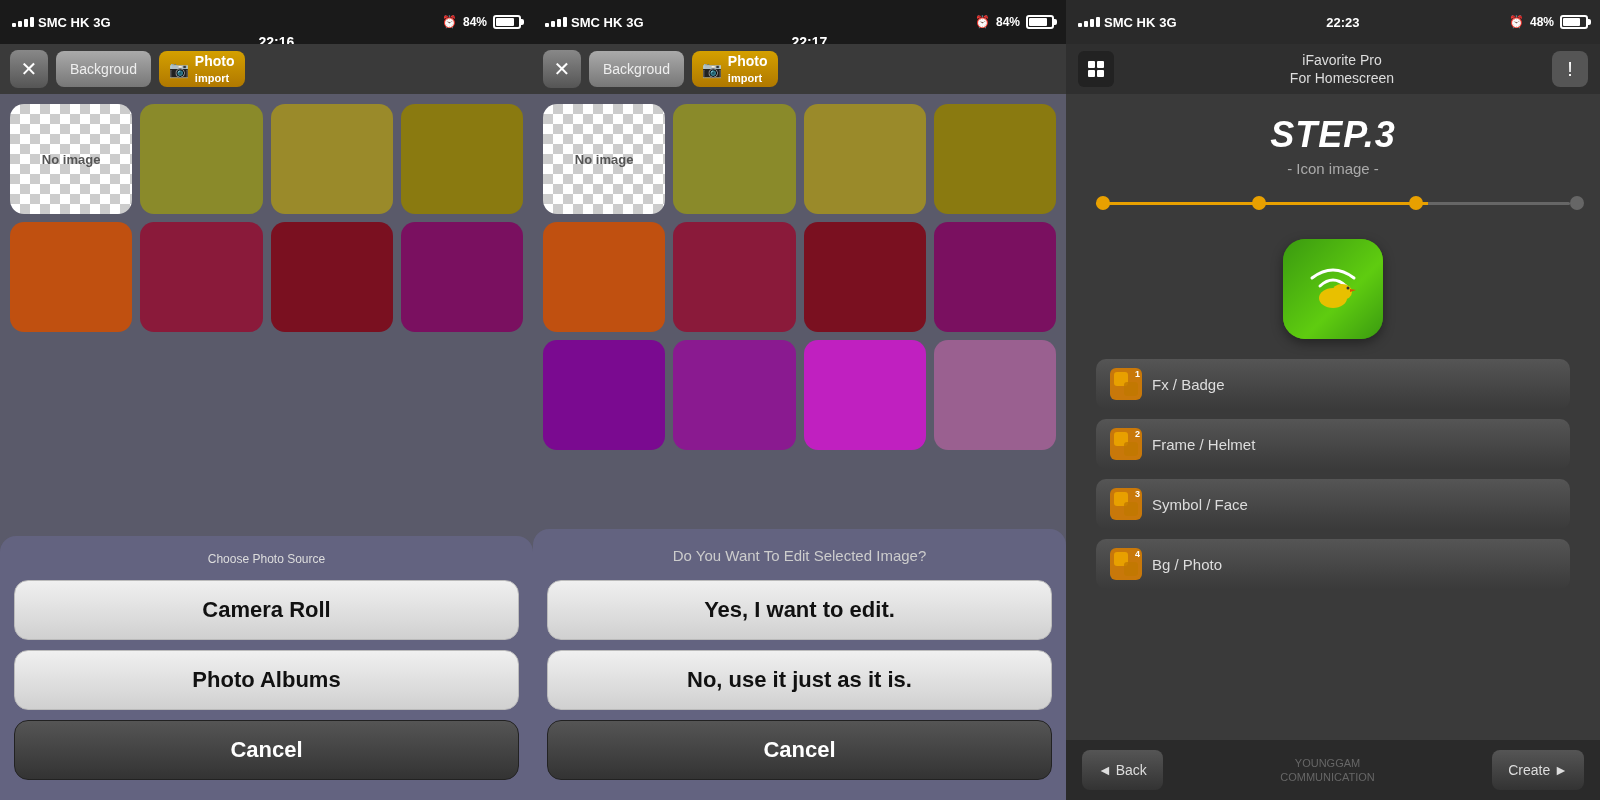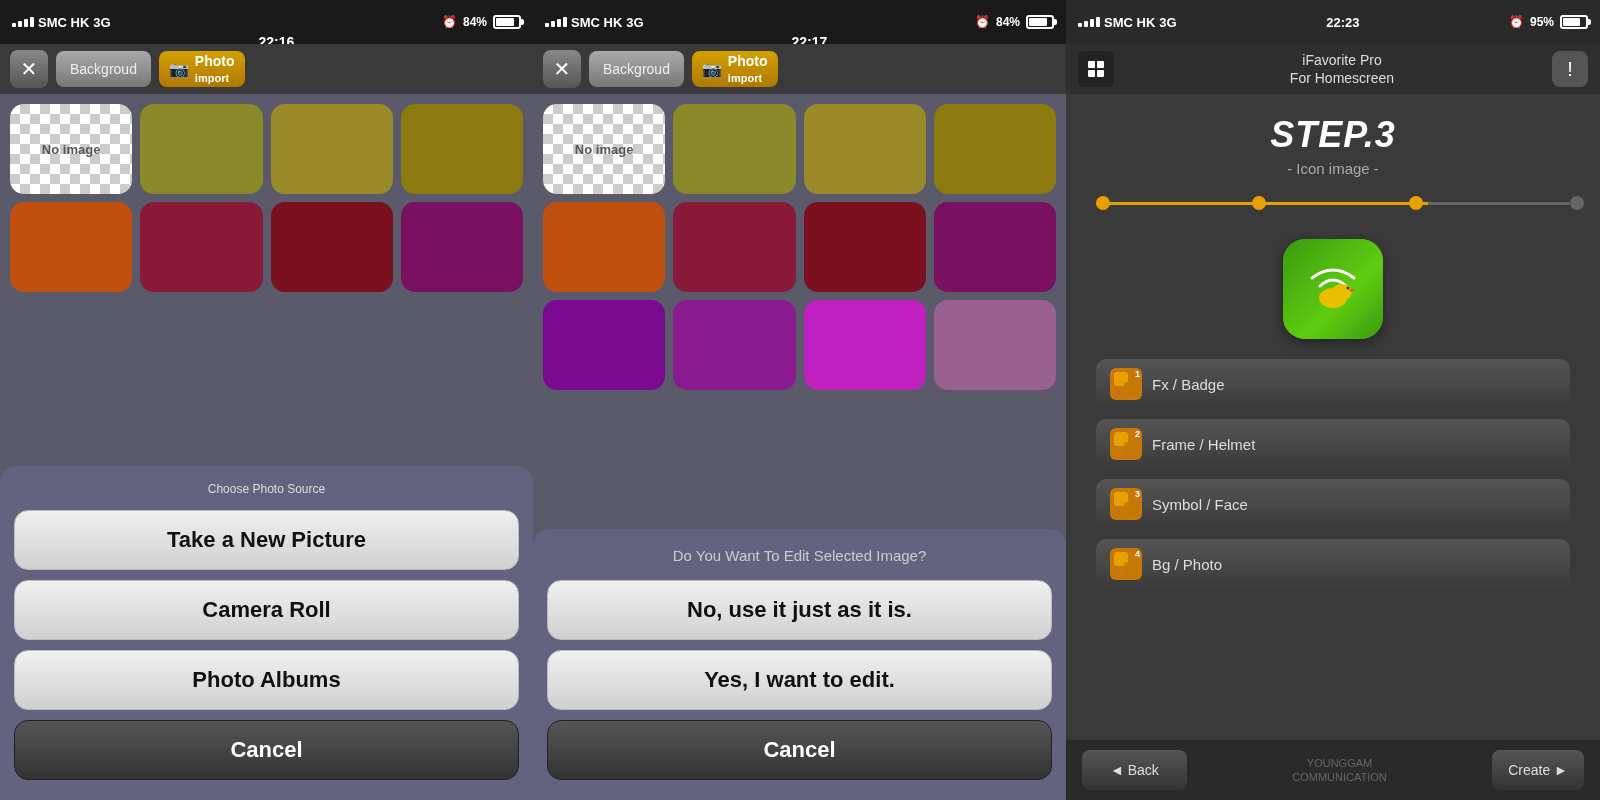--- a/index.html
+++ b/index.html
@@ -126,21 +126,21 @@
       flex-direction: column;
       gap: 8px;
       position: relative;
     }
     .color-row {
       display: flex;
       gap: 8px;
     }
     .color-swatch {
       flex: 1;
-      height: 90px;
+      height: 110px;
       border-radius: 14px;
       cursor: pointer;
     }
     .swatch-noimage {
       background: repeating-conic-gradient(#ccc 0% 25%, #fff 0% 50%) 0 0 / 20px 20px;
       display: flex; align-items: center; justify-content: center;
       font-size: 13px;
       color: #555;
       font-weight: 600;
     }
@@ -358,21 +358,21 @@
       height: 60px;
       background: #2a2a2a;
       display: flex;
       align-items: center;
       justify-content: space-between;
       padding: 0 16px;
       flex-shrink: 0;
     }
     .back-btn {
       height: 40px;
-      padding: 0 28px;
+      padding: 0 16px;
       background: linear-gradient(180deg, #555 0%, #333 100%);
       border-radius: 8px;
       display: flex; align-items: center; gap: 4px;
       color: #ddd;
       font-size: 14px;
       cursor: pointer;
     }
     .create-btn {
       height: 40px;
       padding: 12px 16px;
@@ -438,21 +438,20 @@
     </div>
     <div class="color-row">
       <div class="color-swatch" style="background:#c05010;"></div>
       <div class="color-swatch" style="background:#8a1a3a;"></div>
       <div class="color-swatch" style="background:#7a1020;"></div>
       <div class="color-swatch" style="background:#7a1060;"></div>
     </div>
 
     <div class="sheet-overlay">
       <div class="sheet-title">Choose Photo Source</div>
-      <div class="sheet-btn">Take a New Picture</div>
       <div class="sheet-btn">Camera Roll</div>
       <div class="sheet-btn">Photo Albums</div>
       <div class="sheet-btn cancel-btn">Cancel</div>
     </div>
   </div>
 </div>
 
 <div class="phone-panel" style="background:#5a5a6a;">
 
   <div class="status-bar">
@@ -504,22 +503,22 @@
     </div>
     <div class="color-row">
       <div class="color-swatch" style="background:#7a0a90;"></div>
       <div class="color-swatch" style="background:#8a1a90;"></div>
       <div class="color-swatch" style="background:#c020c0;"></div>
       <div class="color-swatch" style="background:#9a6090;"></div>
     </div>
 
     <div class="sheet-overlay panel2-overlay" style="gap:10px; padding-top:18px;">
       <div class="panel2-sheet-title" style="text-align:center;color:#ccc;font-size:15px;margin-bottom:6px;">Do You Want To Edit Selected Image?</div>
+      <div class="sheet-btn">Yes, I want to edit.</div>
       <div class="sheet-btn">No, use it just as it is.</div>
-      <div class="sheet-btn">Yes, I want to edit.</div>
       <div class="sheet-btn cancel-btn">Cancel</div>
     </div>
   </div>
 </div>
 
 <div class="right-panel">
 
   <div class="right-status-bar">
     <div class="signal" style="display:flex;align-items:center;gap:4px;">
       <div class="signal-bars" style="display:flex;gap:2px;align-items:flex-end;">
@@ -527,21 +526,21 @@
         <div class="bar" style="height:6px;width:4px;background:#fff;border-radius:1px;"></div>
         <div class="bar" style="height:8px;width:4px;background:#fff;border-radius:1px;"></div>
         <div class="bar" style="height:10px;width:4px;background:#fff;border-radius:1px;"></div>
       </div>
       <span>SMC HK</span>
       <span>3G</span>
     </div>
     <span class="time">22:23</span>
     <div style="display:flex;align-items:center;gap:6px;font-size:12px;">
       <span>⏰</span>
-      <span>95%</span>
+      <span>48%</span>
       <div class="battery-icon">
         <div class="battery-fill" style="width:78%;"></div>
       </div>
     </div>
   </div>
 
   <div class="right-top-nav">
     <div class="app-logo-box">
       <div class="logo-dots">
         <div class="logo-dot"></div>

